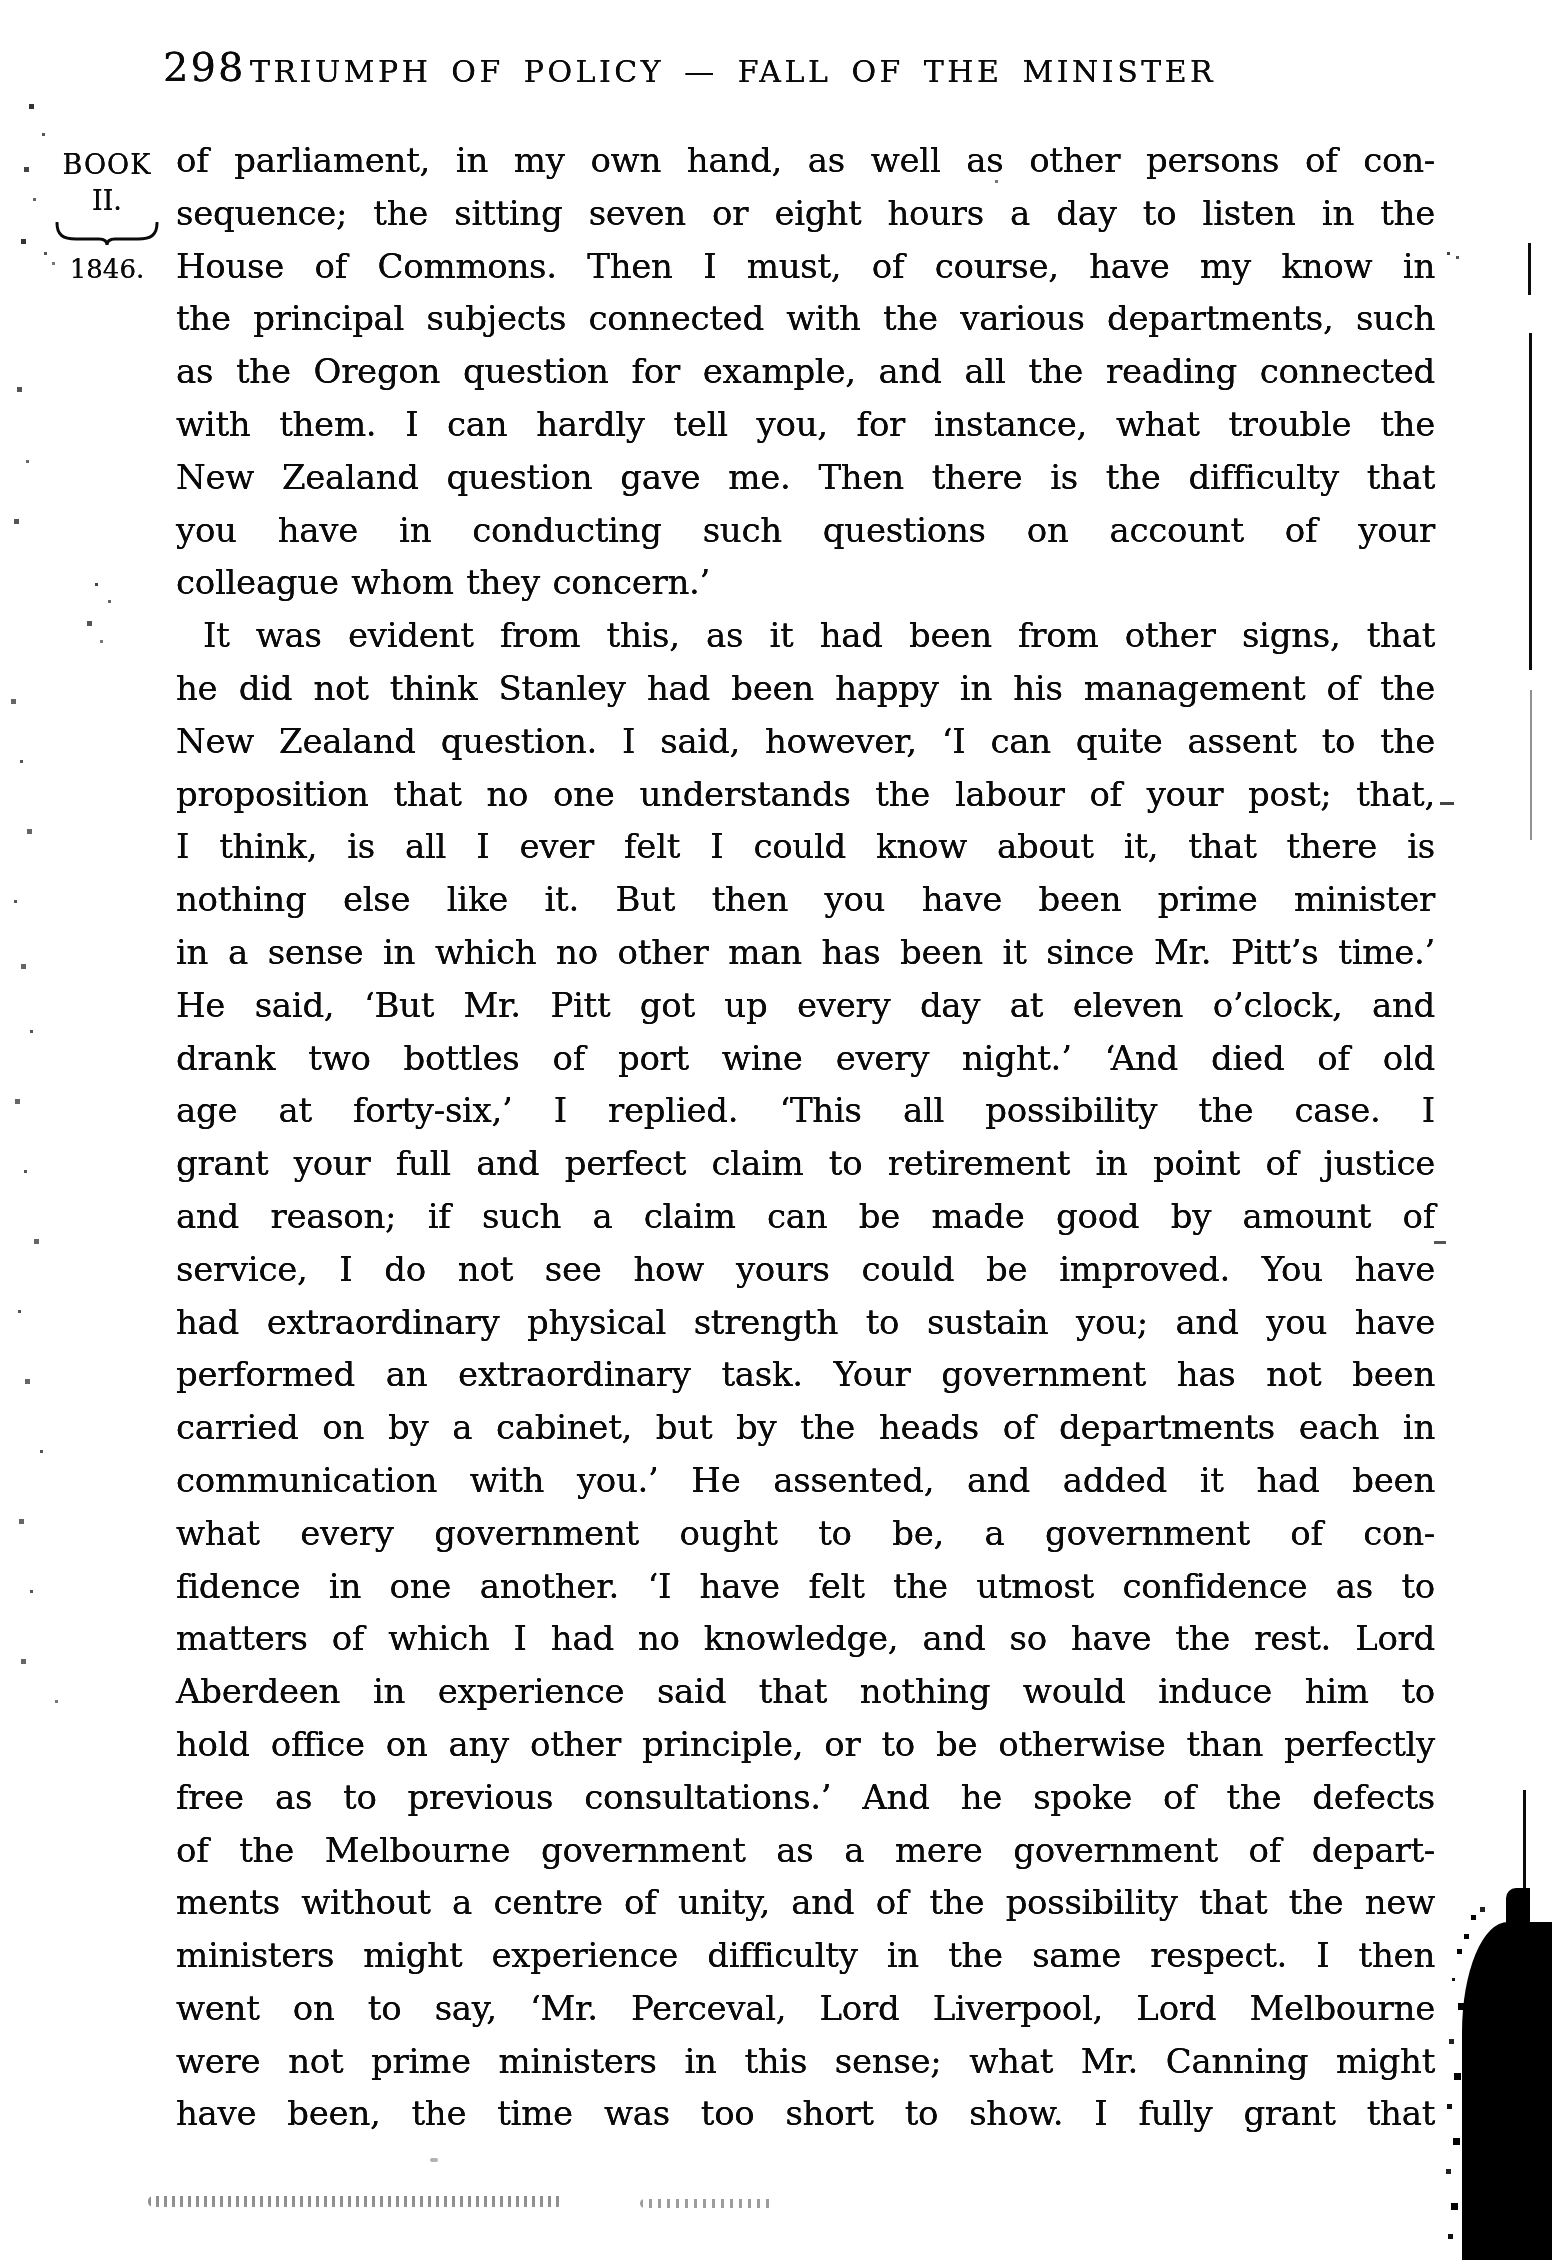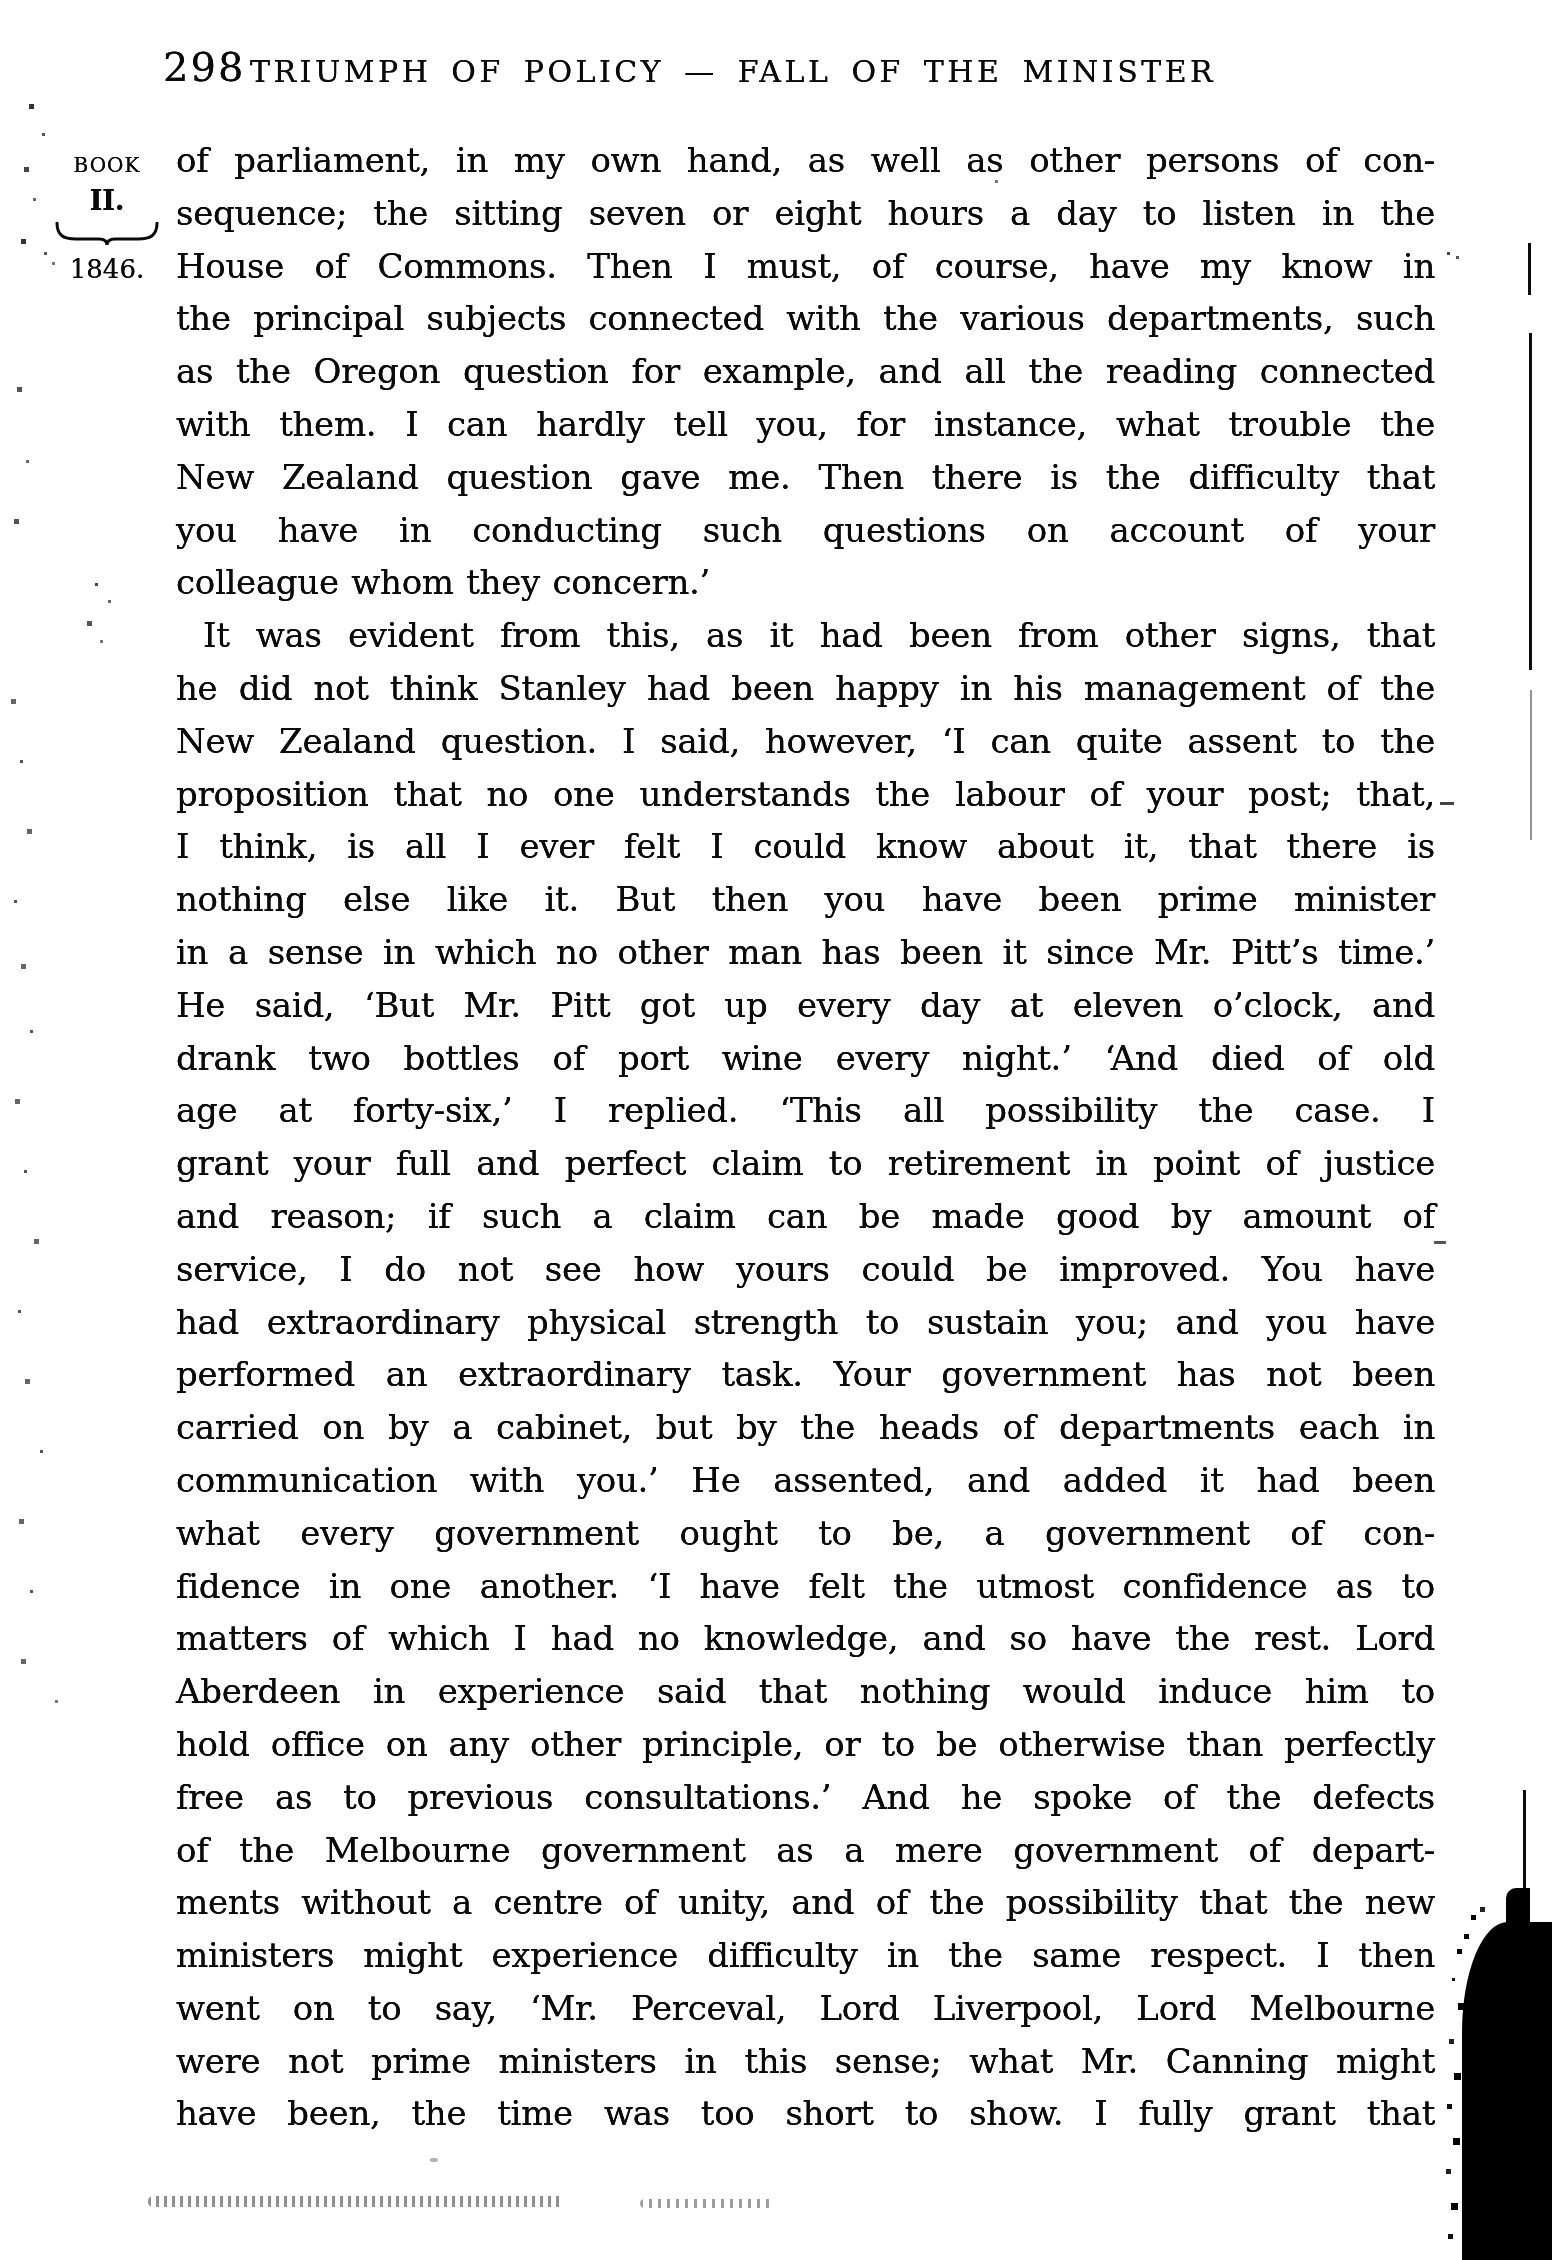--- a/index.html
+++ b/index.html
@@ -19,22 +19,22 @@
   }
   .header-title {
     position:absolute; left:250px; top:54px;
     font-size:30px; letter-spacing:3.5px; word-spacing:7px;
     text-shadow:0 0 0.6px #000;
     white-space:nowrap;
   }
 
   
   .margin-note { position:absolute; left:48px; top:146px; width:118px; text-align:center; }
-  .margin-book   { font-size:20px; letter-spacing:1px; line-height:38px; text-shadow:0 0 0.5px #000; }
-  .margin-numeral{ font-size:27px; line-height:34px; text-shadow:0 0 0.5px #000;font-weight:bold; }
+  .margin-book   { font-size:27px; letter-spacing:1px; line-height:38px; text-shadow:0 0 0.5px #000; }
+  .margin-numeral{ font-size:27px; line-height:34px; text-shadow:0 0 0.5px #000; }
   .margin-brace  { display:block; margin:4px auto 0 auto; }
   .margin-year   { font-size:26px; margin-top:8px; text-shadow:0 0 0.5px #000; }
 
   
   .body-text {
     position:absolute; left:176px; top:134px; width:1259px;
     font-size:34px; line-height:52.8px;
     letter-spacing:-0.3px; word-spacing:2px;
     text-shadow:0 0 0.5px #000;
   }

